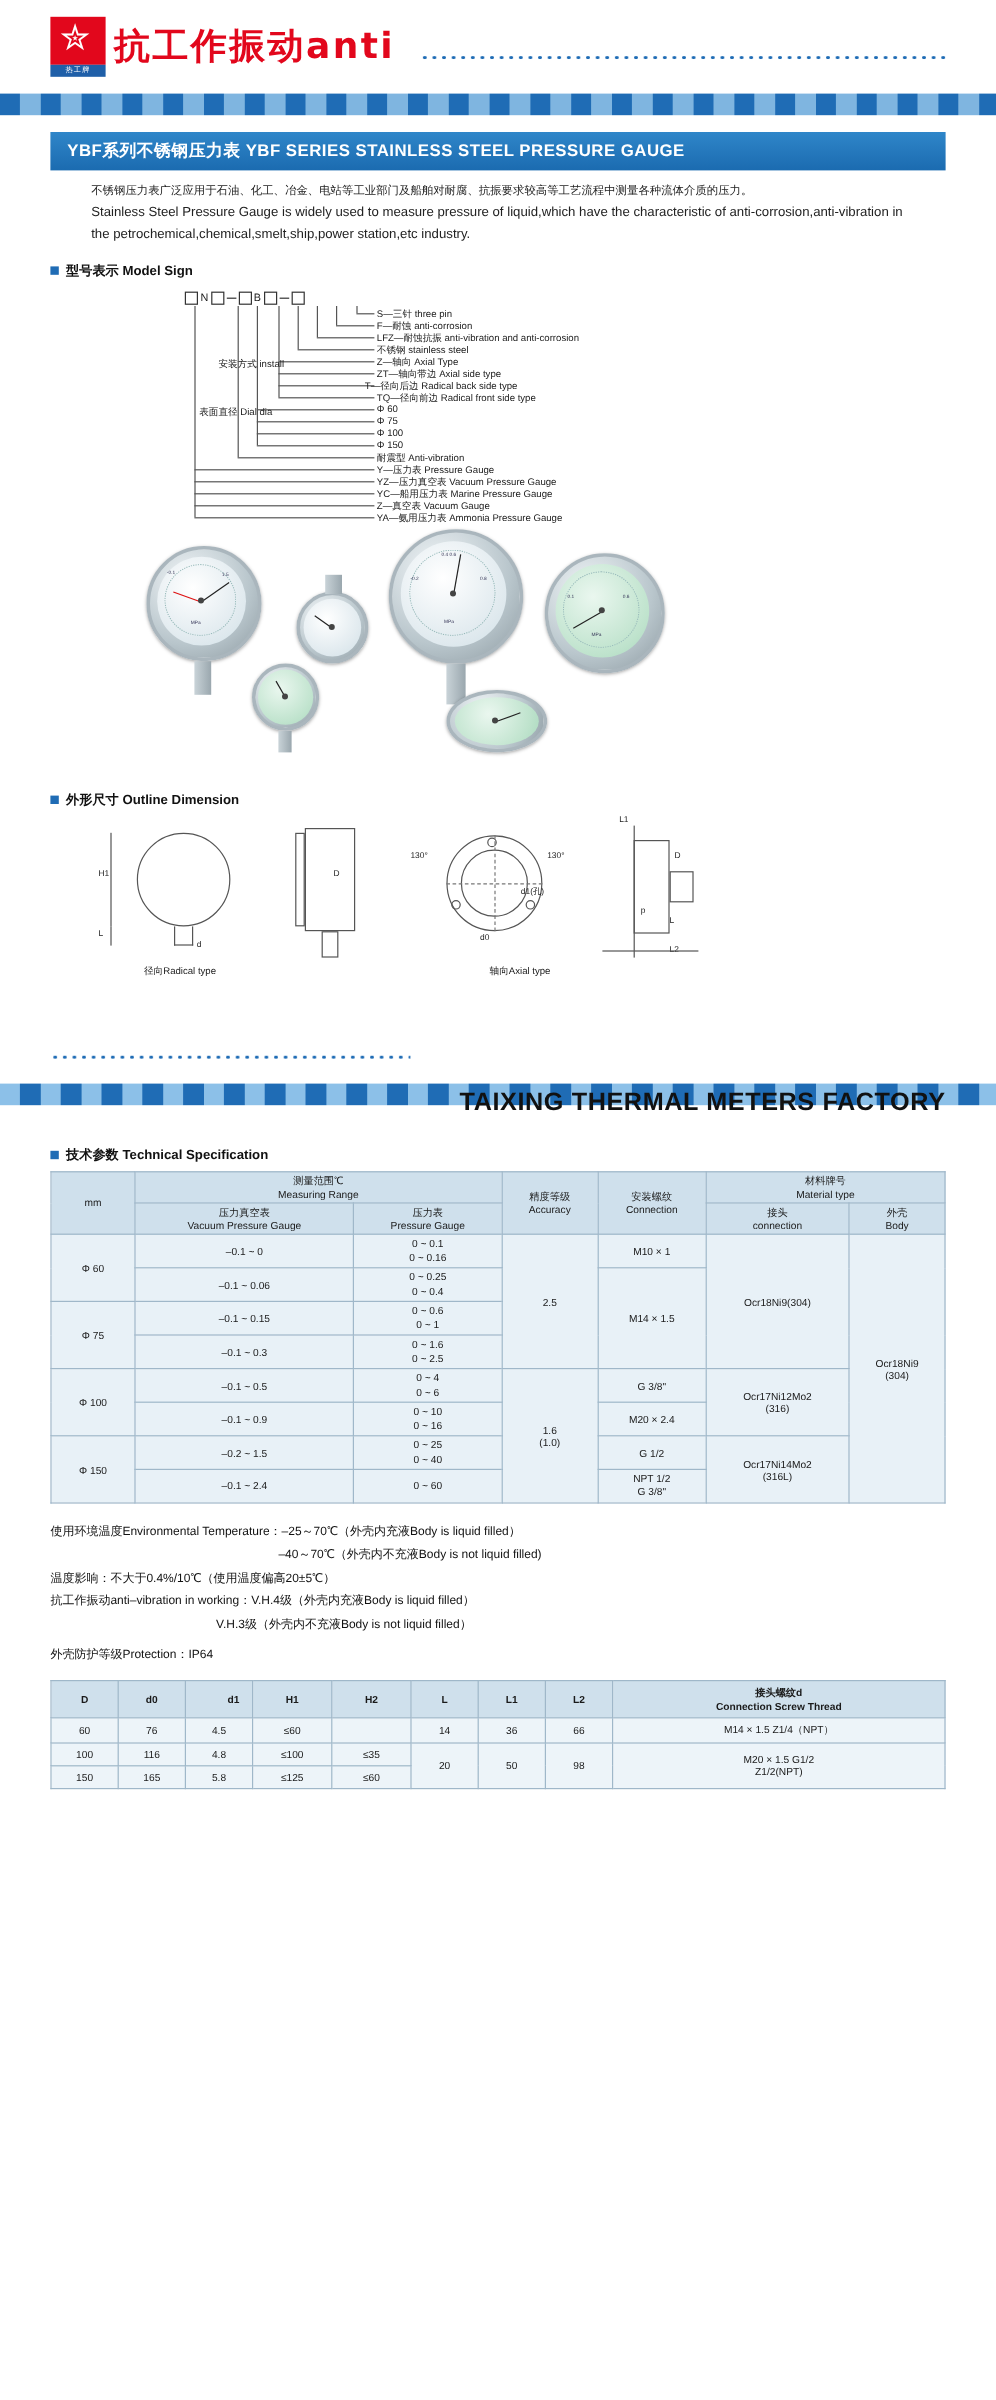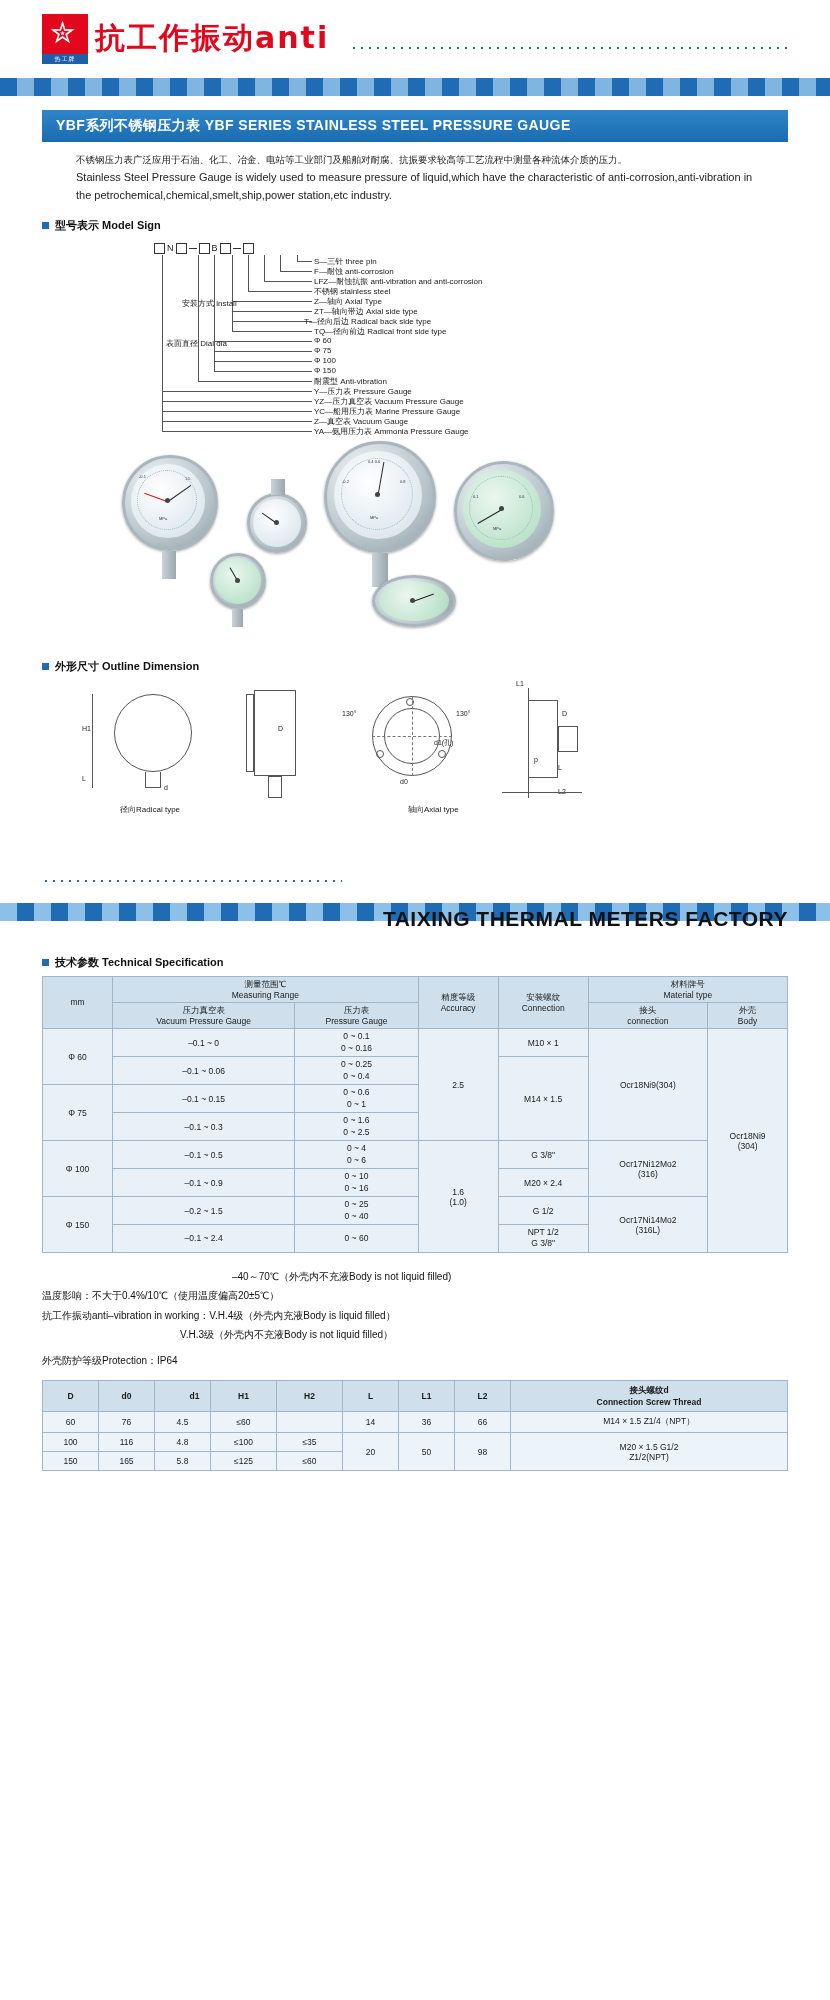--- a/index.html
+++ b/index.html
@@ -463,20 +463,21 @@
         </td>
         <td style="line-height:1.35;">
           <div>NPT 1/2</div>
           <div>G 3/8"</div>
         </td>
       </tr>
     </tbody>
       </table>
 
     <div class="notes">
+      <div>使用环境温度Environmental Temperature：–25～70℃（外壳内充液Body is liquid filled）</div>
       <div style="padding-left:190px;">–40～70℃（外壳内不充液Body is not liquid filled)</div>
       <div>温度影响：不大于0.4%/10℃（使用温度偏高20±5℃）</div>
       <div>抗工作振动anti–vibration in working：V.H.4级（外壳内充液Body is liquid filled）</div>
       <div style="padding-left:138px;">V.H.3级（外壳内不充液Body is not liquid filled）</div>
       <div style="margin-top:6px;">外壳防护等级Protection：IP64</div>
     </div>
 
     <table class="tdim">
       <tbody>
           <tr>

